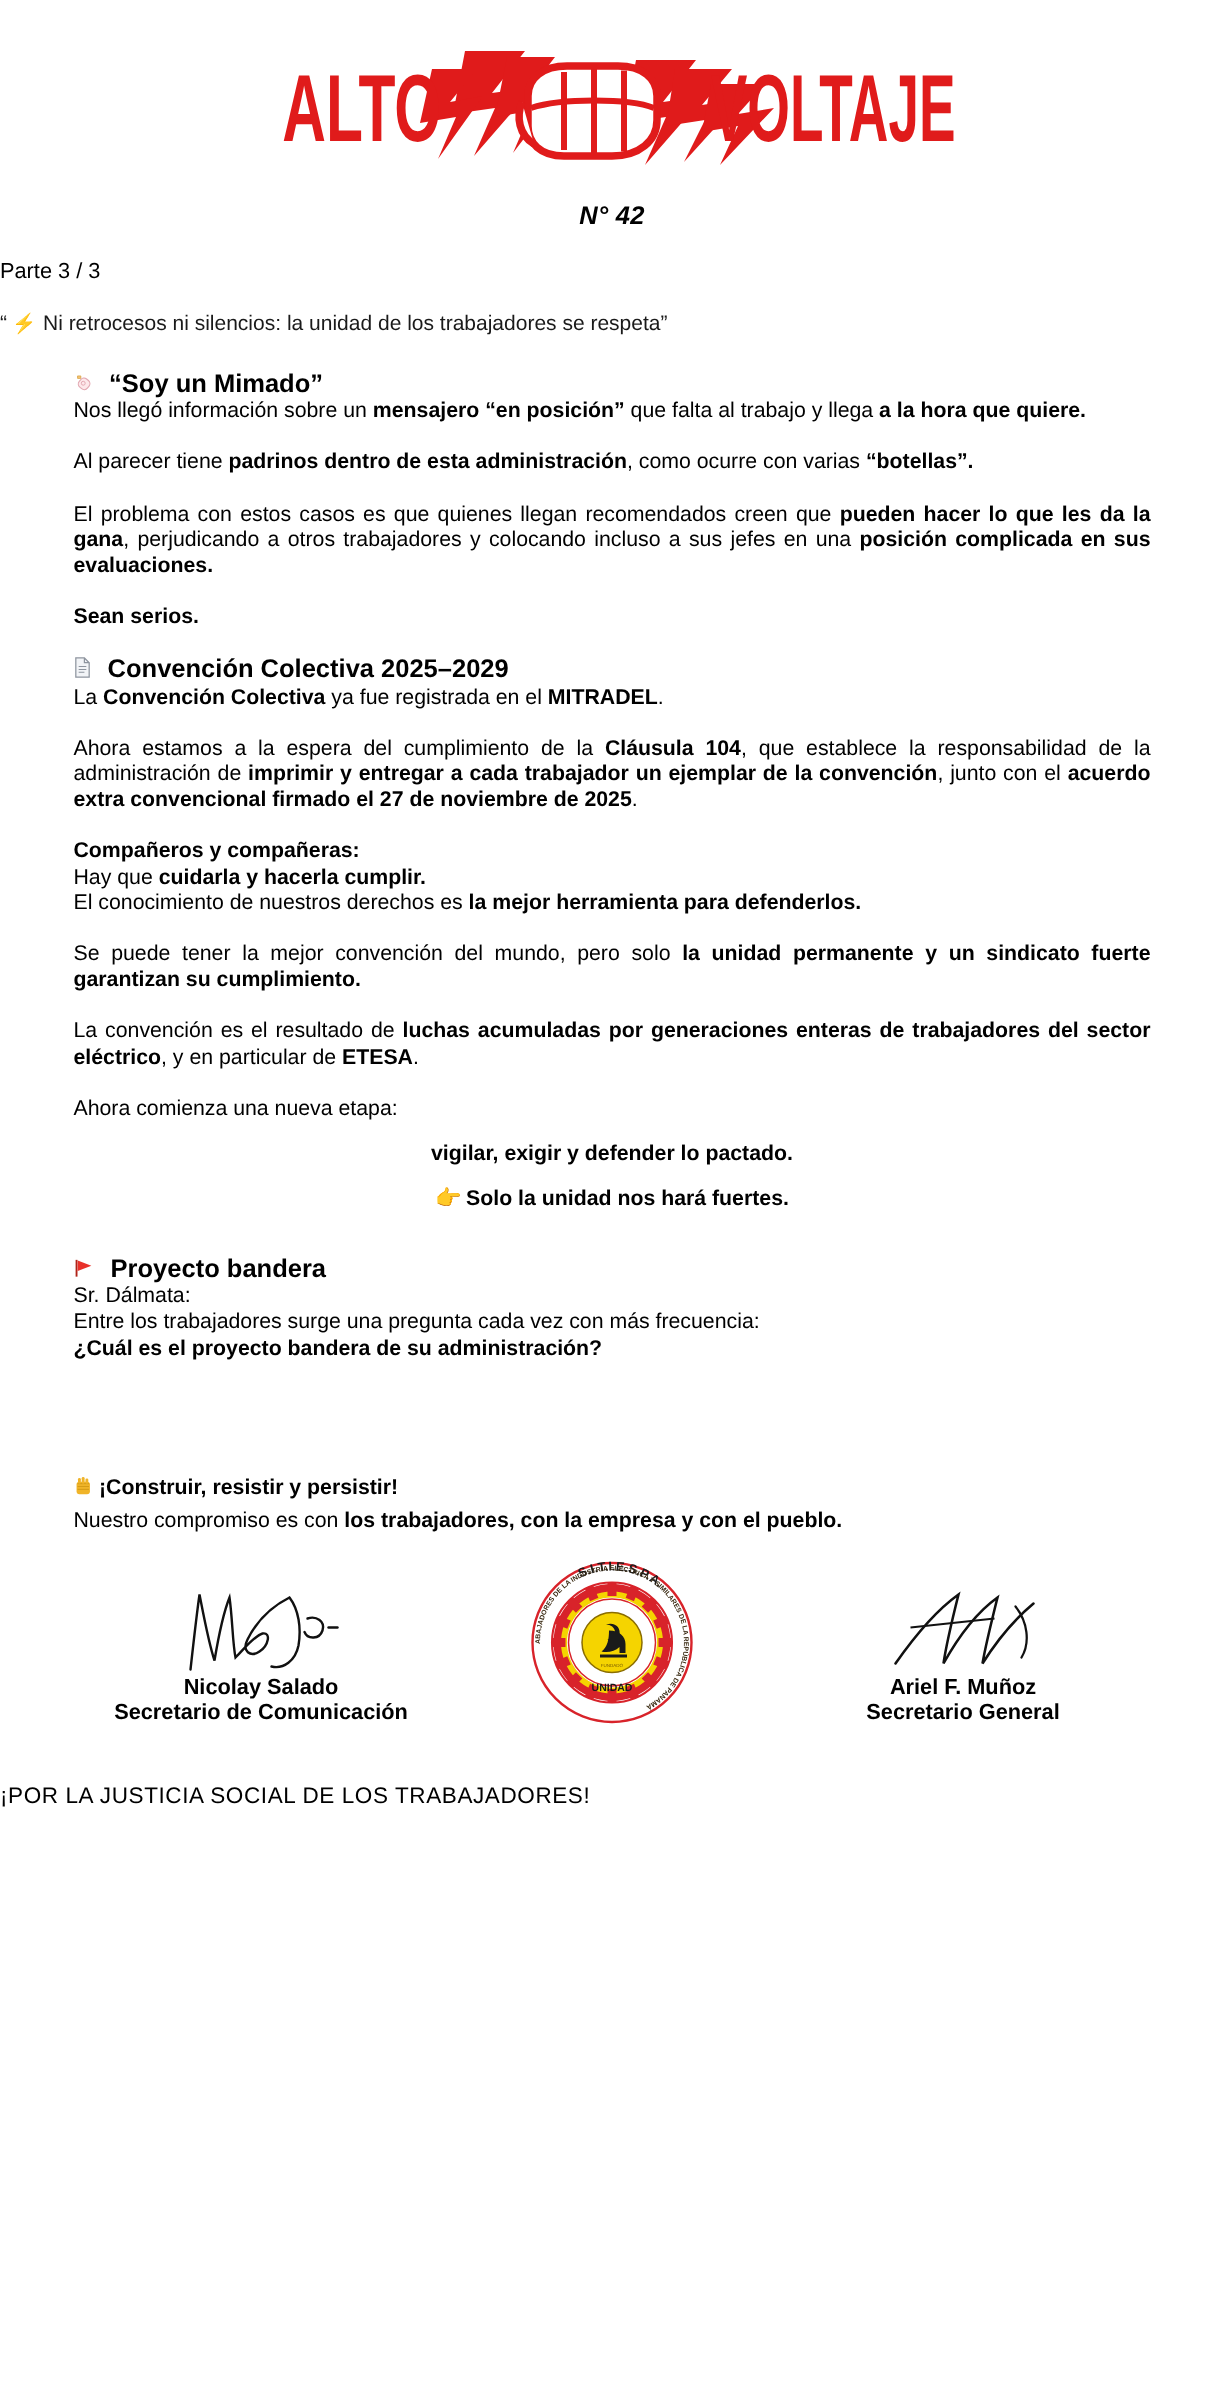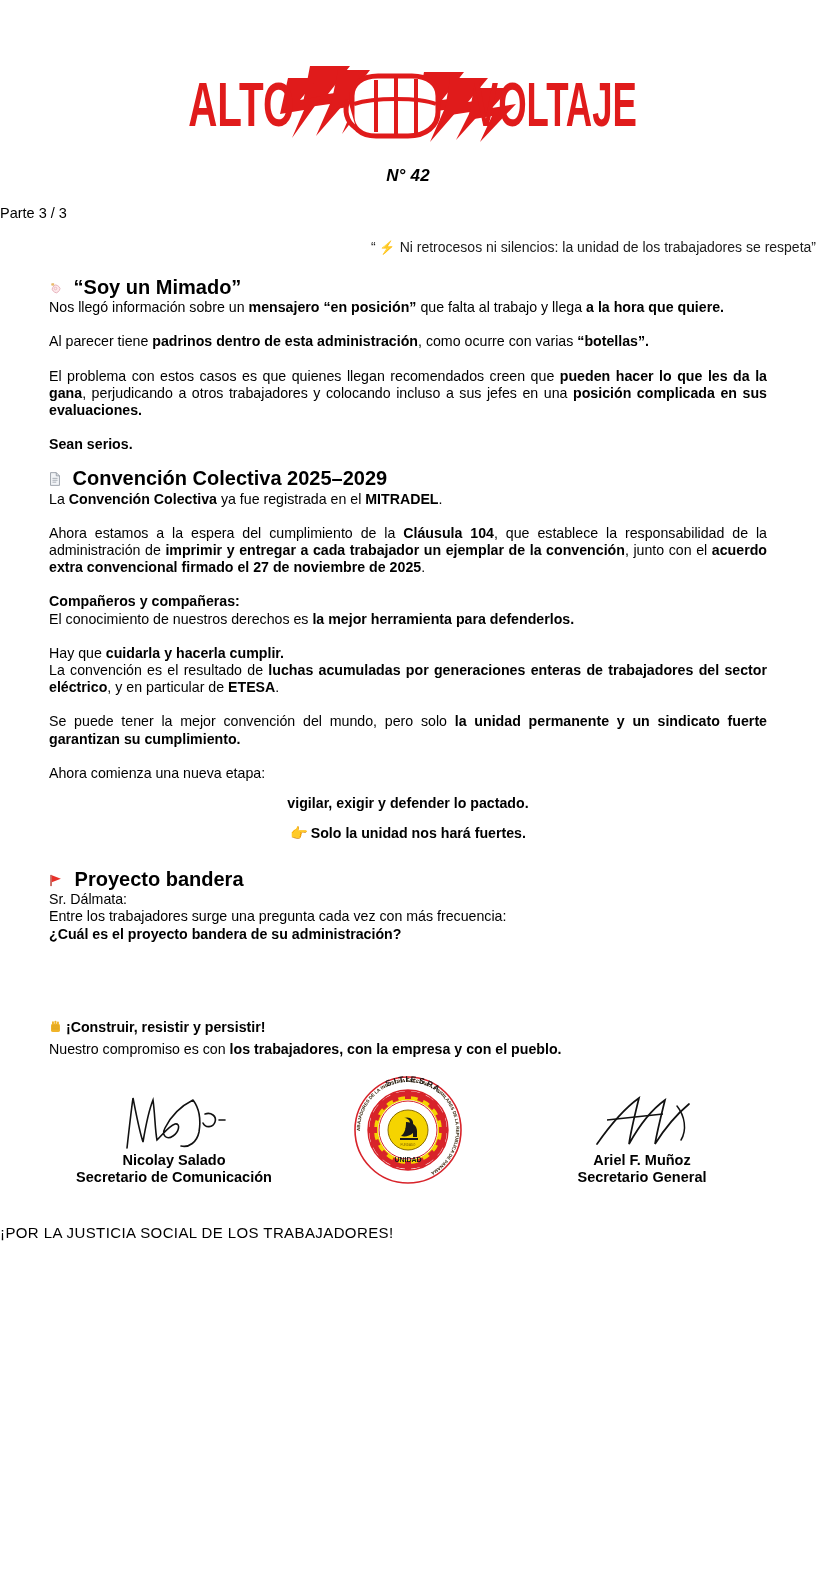--- a/index.html
+++ b/index.html
@@ -18,21 +18,21 @@
   .page {
     width: 816px;
     height: 1595px;
     position: relative;
     background: #fff;
   }
 
   
   .masthead {
     width: 100%;
-    padding-top: 64px;
+    padding-top: 32px;
     display: flex;
     justify-content: center;
     align-items: flex-end;
   }
   .logo-wrap {
     position: relative;
     width: 460px;
     height: 78px;
   }
   .logo-svg { display: block; width: 460px; height: 78px; }
@@ -46,21 +46,21 @@
     margin-top: 24px;
     letter-spacing: 0.2px;
   }
   .part-label {
     text-align: left;
     font-weight: normal;
     font-size: 14.5px;
     margin-top: 19px;
   }
   .tagline {
-    text-align: right;
+    text-align: left;
     font-size: 14px;
     margin-top: 18px;
     color: #1a1a1a;
   }
   .tagline .bolt { color: #f5a623; font-size: 13px; }
 
   
   .body-col {
     margin: 0 auto;
     width: 718px;
@@ -70,21 +70,21 @@
   }
   .para {
     text-align: justify;
     margin: 0 0 17px 0;
   }
   .para.nogap { margin-bottom: 0; }
   .sec-head {
     font-weight: bold;
     margin: 0 0 0 0;
     text-align: left;
-    font-size: 20px;
+    font-size: 17px;
   }
   .sec-head .ico { margin-right: 6px; font-size: 13px; vertical-align: -1px; }
   b, strong { font-weight: bold; }
 
   .center-line {
     text-align: center;
     font-weight: bold;
     margin: 12px;
     line-height: 18px;
   }
@@ -214,26 +214,26 @@
           <path d="M5 10 H13 M5 13 H13 M5 16 H11" stroke="#8d949e" stroke-width="1.1"></path>
         </svg>
       </span>
       <span>Convención Colectiva 2025–2029</span>
     </div>
     <p class="para"><span>La </span><b>Convención Colectiva</b><span> ya fue registrada en el </span><b>MITRADEL</b><span>.</span></p>
 
     <p class="para"><span>Ahora estamos a la espera del cumplimiento de la </span><b>Cláusula 104</b><span>, que establece la responsabilidad de la administración de </span><b>imprimir y entregar a cada trabajador un ejemplar de la convención</b><span>, junto con el </span><b>acuerdo extra convencional firmado el 27 de noviembre de 2025</b><span>.</span></p>
 
     <div class="para nogap"><b>Compañeros y compañeras:</b></div>
+    <div class="para nogap"><span>Hay que </span><b>cuidarla y hacerla cumplir.</b></div>
     <div class="para"><span>El conocimiento de nuestros derechos es </span><b>la mejor herramienta para defenderlos.</b></div>
-    <div class="para nogap"><span>Hay que </span><b>cuidarla y hacerla cumplir.</b></div>
+
+    <p class="para"><span>Se puede tener la mejor convención del mundo, pero solo </span><b>la unidad permanente y un sindicato fuerte garantizan su cumplimiento.</b></p>
 
     <p class="para"><span>La convención es el resultado de </span><b>luchas acumuladas por generaciones enteras de trabajadores del sector eléctrico</b><span>, y en particular de </span><b>ETESA</b><span>.</span></p>
-
-    <p class="para"><span>Se puede tener la mejor convención del mundo, pero solo </span><b>la unidad permanente y un sindicato fuerte garantizan su cumplimiento.</b></p>
 
     <div class="para nogap"><span>Ahora comienza una nueva etapa:</span></div>
     <div class="center-line">vigilar, exigir y defender lo pactado.</div>
     <div class="center-line">
       <span class="ico">👉</span><span>Solo la unidad nos hará fuertes.</span>
     </div>
 
     <div class="blank-gap"></div>
 
     <div class="sec-head">

